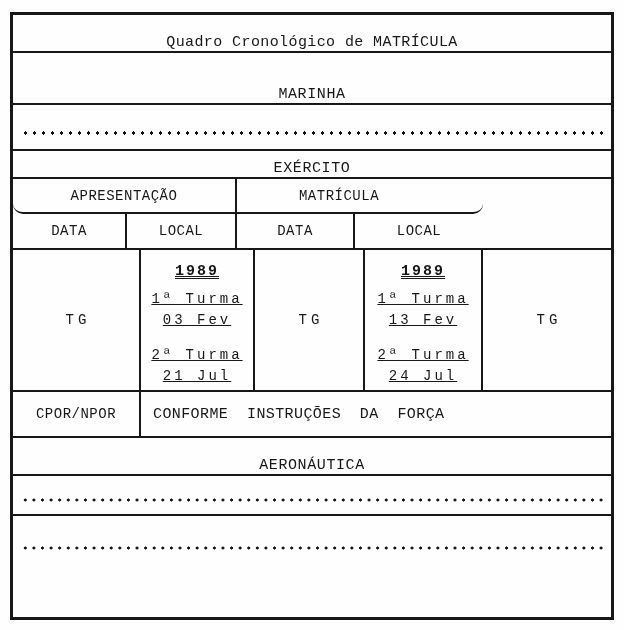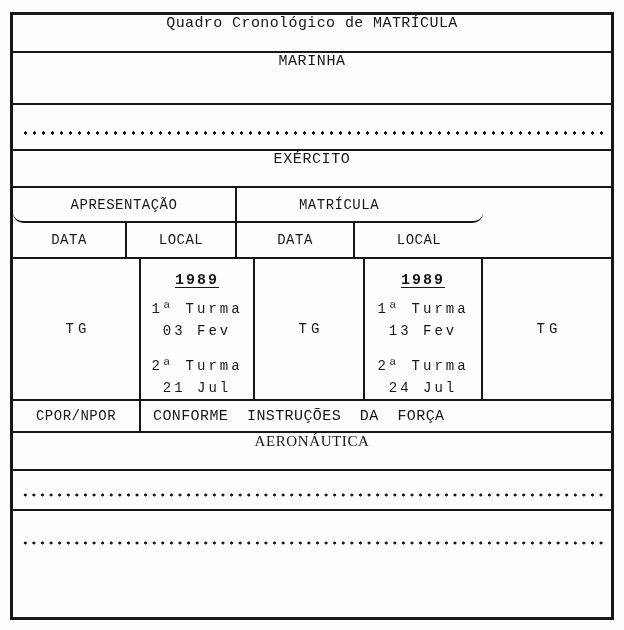--- a/index.html
+++ b/index.html
@@ -18,35 +18,35 @@
     width: 604px;
     height: 608px;
     border: 3px solid #171717;
     box-sizing: border-box;
     background: #fefefe;
   }
   .row {
     box-sizing: border-box;
     border-bottom: 2px solid #171717;
     display: flex;
-    align-items: flex-start;
+    align-items: flex-end;
     justify-content: center;
     position: relative;
   }
   .row.last { border-bottom: none; }
 
   .title-row   { height: 38px; font-size: 15px; letter-spacing: .4px; }
   .marinha-row { height: 52px; font-size: 15px; letter-spacing: .6px; }
   .dotted-row-1{ height: 46px; align-items: flex-end; padding: 0 8px 13px 8px; }
-  .exercito-row{ height: 37px; font-size: 15px; letter-spacing: .6px; }
+  .exercito-row{ height: 28px; font-size: 15px; letter-spacing: .6px; }
   .designados-row { height: 35px; font-size: 14px; letter-spacing: .5px; }
   .header-block { height: 71px; padding: 0; align-items: stretch; justify-content: flex-start; }
   .data-row    { height: 142px; align-items: stretch; justify-content: flex-start; }
-  .cpor-row    { height: 32px; align-items: stretch; justify-content: flex-start; }
-  .aero-row    { height: 38px; font-size: 15px; letter-spacing: .6px; font-family: Liberation Serif, serif; }
+  .cpor-row    { height: 46px; align-items: stretch; justify-content: flex-start; }
+  .aero-row    { height: 38px; font-size: 15px; letter-spacing: .6px; }
   .dotted-row-2{ height: 40px; align-items: flex-end; padding: 0 8px 11px 8px; }
   .obs-row     { height: 75px; display: block; padding: 12px 8px 0 8px; }
 
   .dots {
     height: 6px;
     width: 100%;
     background-image: radial-gradient(circle, #171717 1.45px, rgba(0,0,0,0) 1.6px);
     background-size: 8.6px 6px;
     background-repeat: repeat-x;
     background-position: 0 center;
@@ -66,21 +66,21 @@
 
   .header-right { width: 470px; display: flex; flex-direction: column; }
   .group-row { display: flex; height: 35px; border-bottom: 2px solid #171717; box-sizing: border-box; border-radius: 10px; }
   .sub-row   { display: flex; height: 34px; }
   .g-apres { width: 224px; border-right: 2px solid #171717; }
   .g-matric{ width: 204px; }
   .hdr-cell { font-size: 14px; letter-spacing: .5px; }
 
   .candidatos-cell { font-size: 14px; letter-spacing: .5px; }
 
-  .data-cell { flex-direction: column; justify-content: space-between; padding-top: 13px; font-size: 14px; }
+  .data-cell { flex-direction: column; justify-content: flex-start; padding-top: 13px; font-size: 14px; text-decoration: underline; }
   .data-cell .line { line-height: 21px; letter-spacing: 3px; white-space: nowrap; }
   .data-cell .year { font-weight: bold; text-decoration: underline; text-underline-offset: 3px; letter-spacing: 2px; margin-bottom: 9px; font-size: 15px; }
   .data-cell .turma2 { margin-top: 14px; }
   .tg-cell { font-size: 14px; letter-spacing: 4px; text-indent: 4px; }
 
   .cpor-label { font-size: 14px; letter-spacing: .5px; }
   .conforme-cell {
     flex: 1;
     justify-content: flex-start;
     padding-left: 12px;

